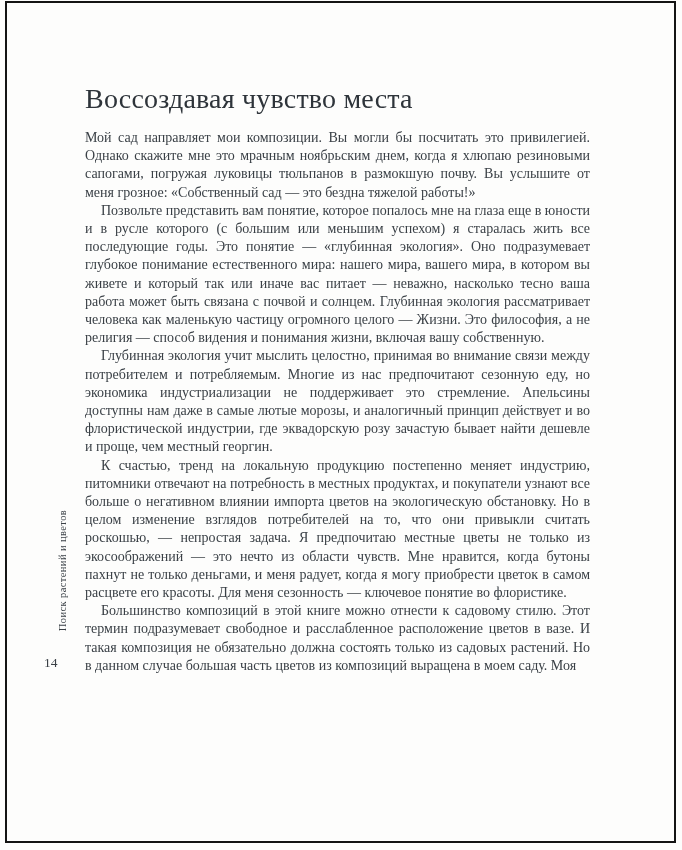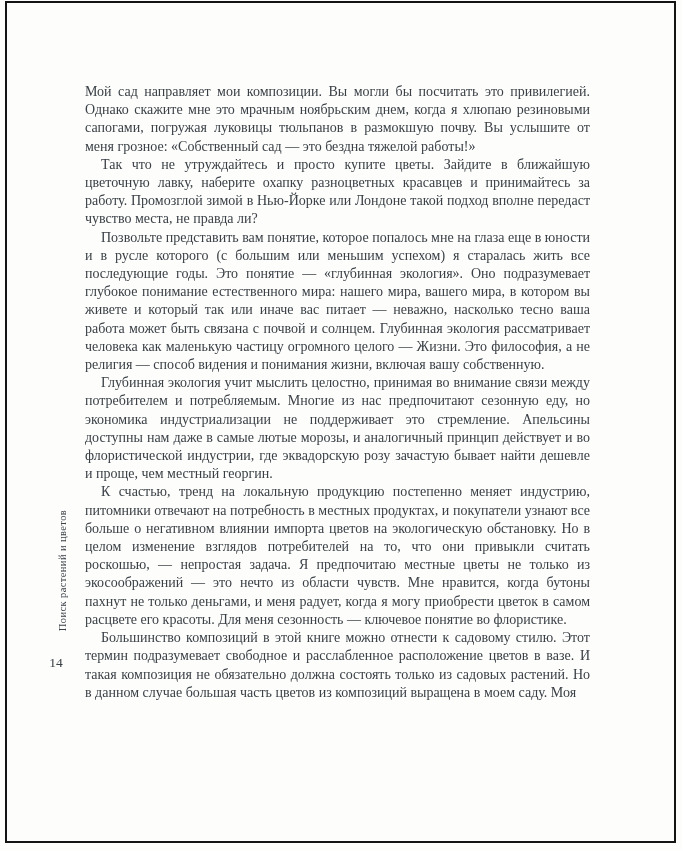--- a/index.html
+++ b/index.html
@@ -62,40 +62,39 @@
     transform-origin: center;
     white-space: nowrap;
     font-size: 10.5px;
     letter-spacing: 0.4px;
     color: var(--text);
   }
   .page-number {
     position: absolute;
     left: 44px; top: 655px;
     width: 24px;
-    text-align: center;
     font-size: 13.5px;
     color: var(--text);
   }
 </style>
 </head>
 <body>
 
 <div class="scan-page">
   <div class="frame"></div>
 
   <div class="side-label">
     <span>Поиск растений и цветов</span>
   </div>
 
   <div class="page-number">14</div>
 
   <div class="content">
+    <h1 class="chapter-title">Воссоздавая чувство места</h1>
     <div class="body-text">
       <p>Мой сад направляет мои композиции. Вы могли бы посчитать это привилегией. Однако скажите мне это мрачным ноябрьским днем, когда я хлюпаю резиновыми сапогами, погружая луковицы тюльпанов в размокшую почву. Вы услышите от меня грозное: «Собственный сад — это бездна тяжелой работы!»</p>
-      <p>Так что не утруждайтесь и просто купите цветы. Зайдите в ближайшую цветочную лавку, наберите охапку разноцветных красавцев и принимайтесь за работу. Промозглой зимой в Нью-Йорке или Лондоне такой подход вполне передаст чувство места, не правда ли?</p>
       <p>Позвольте представить вам понятие, которое попалось мне на глаза еще в юности и в русле которого (с большим или меньшим успехом) я старалась жить все последующие годы. Это понятие — «глубинная экология». Оно подразумевает глубокое понимание естественного мира: нашего мира, вашего мира, в котором вы живете и который так или иначе вас питает — неважно, насколько тесно ваша работа может быть связана с почвой и солнцем. Глубинная экология рассматривает человека как маленькую частицу огромного целого — Жизни. Это философия, а не религия — способ видения и понимания жизни, включая вашу собственную.</p>
       <p>Глубинная экология учит мыслить целостно, принимая во внимание связи между потребителем и потребляемым. Многие из нас предпочитают сезонную еду, но экономика индустриализации не поддерживает это стремление. Апельсины доступны нам даже в самые лютые морозы, и аналогичный принцип действует и во флористической индустрии, где эквадорскую розу зачастую бывает найти дешевле и проще, чем местный георгин.</p>
       <p>К счастью, тренд на локальную продукцию постепенно меняет индустрию, питомники отвечают на потребность в местных продуктах, и покупатели узнают все больше о негативном влиянии импорта цветов на экологическую обстановку. Но в целом изменение взглядов потребителей на то, что они привыкли считать роскошью, — непростая задача. Я предпочитаю местные цветы не только из экосоображений — это нечто из области чувств. Мне нравится, когда бутоны пахнут не только деньгами, и меня радует, когда я могу приобрести цветок в самом расцвете его красоты. Для меня сезонность — ключевое понятие во флористике.</p>
       <p>Большинство композиций в этой книге можно отнести к садовому стилю. Этот термин подразумевает свободное и расслабленное расположение цветов в вазе. И такая композиция не обязательно должна состоять только из садовых растений. Но в данном случае большая часть цветов из композиций выращена в моем саду. Моя</p>
     </div>
   </div>
 </div>
 
 </body></html>

